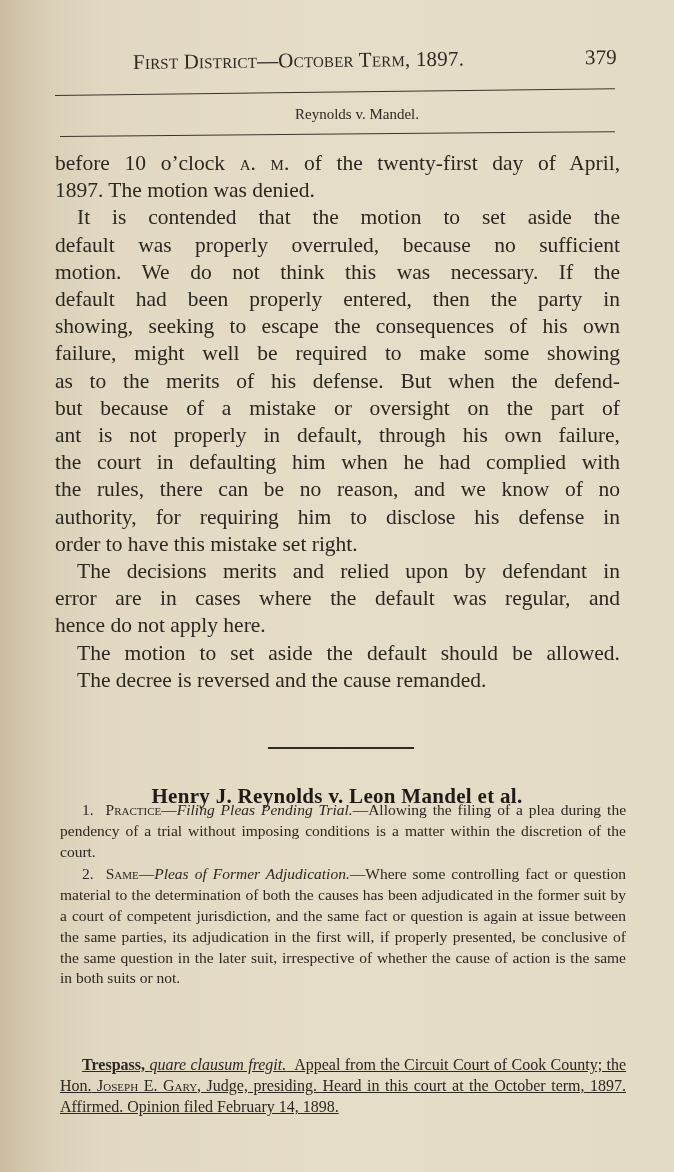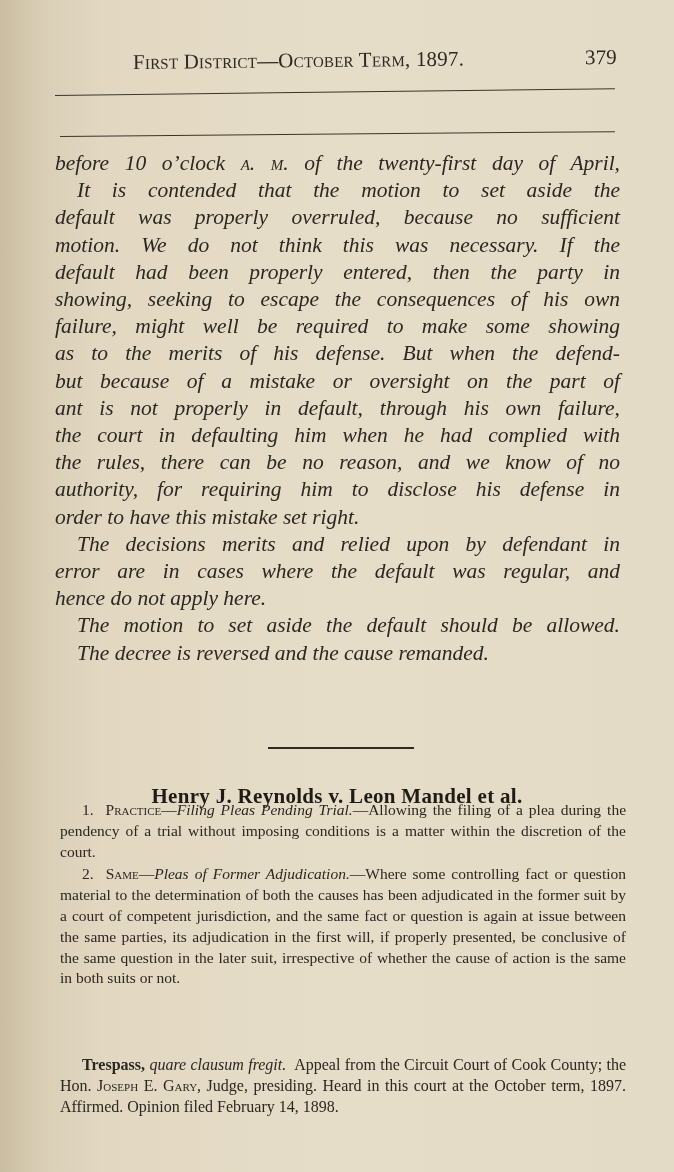--- a/index.html
+++ b/index.html
@@ -15,21 +15,21 @@
       position: absolute; left: 133px; top: 50px; width: 484px;
       font-size: 21px; letter-spacing: 0.2px; color: #2d2923;
       transform: rotate(-0.6deg); transform-origin: left center;
     }
     .running-head .sc { font-variant: small-caps; }
     .running-head .pg { position: absolute; right: 0; top: 0; }
     .rule1 { position: absolute; left: 55px; top: 95px; width: 560px; height: 1px; background: #3a352c; transform: rotate(-0.7deg); transform-origin: left; }
     .case-running { position: absolute; left: 0; width: 674px; top: 106px; text-align: center; font-size: 15px; color: #2d2923; padding-left: 40px; box-sizing: border-box; }
     .rule2 { position: absolute; left: 60px; top: 136px; width: 555px; height: 1px; background: #3a352c; transform: rotate(-0.5deg); transform-origin: left; }
     .body-text { position: absolute; left: 55px; top: 150px; width: 565px; font-size: 21.5px; line-height: 27.2px; color: #2b2721; }
-    .line { white-space: nowrap; text-align: justify; text-align-last: justify; display: block; font-style: italic; }
+    .line { white-space: nowrap; text-align: justify; text-align-last: justify; display: block; }
     .line.last { text-align-last: left; }
     .indent { padding-left: 22px; }
     .sc { font-variant: small-caps; }
     .sep { position: absolute; left: 268px; top: 747px; width: 146px; height: 2px; background: #2f2b24; }
     .case-title { position: absolute; left: 0; width: 674px; top: 784px; text-align: center; font-family: "Liberation Serif", serif; font-weight: bold; font-size: 21px; color: #1f1b16; letter-spacing: 0.3px; }
     .headnotes { position: absolute; left: 60px; top: 800px; width: 566px; font-size: 15.5px; line-height: 20.8px; color: #2b2721; }
     .headnote { margin-bottom: 2px; }
     .statement { position: absolute; left: 60px; top: 1054px; width: 566px; font-size: 16px; line-height: 21.2px; color: #2b2721; }
     .bold { font-weight: bold; }
     .it { font-style: italic; }
@@ -37,24 +37,26 @@
 </head>
 <body>
 
 <div class="page">
 
   <div class="running-head">
     <span class="sc">First District—October Term, 1897.</span>
     <span class="pg">379</span>
   </div>
   <div class="rule1"></div>
+  <div class="case-running">Reynolds v. Mandel.</div>
   <div class="rule2"></div>
 
   <div class="body-text" id="opinion">
       <span class="line">before 10 o’clock <span class="sc">a. m.</span> of the twenty-first day of April,</span>
+      <span class="line last">1897.  The motion was denied.</span>
       <span class="line indent">It is contended that the motion to set aside the</span>
       <span class="line">default was properly overruled, because no sufficient</span>
       <span class="line">motion.  We do not think this was necessary.  If the</span>
       <span class="line">default had been properly entered, then the party in</span>
       <span class="line">showing, seeking to escape the consequences of his own</span>
       <span class="line">failure, might well be required to make some showing</span>
       <span class="line">as to the merits of his defense.  But when the defend-</span>
       <span class="line">but because of a mistake or oversight on the part of</span>
       <span class="line">ant is not properly in default, through his own failure,</span>
       <span class="line">the court in defaulting him when he had complied with</span>
@@ -74,20 +76,20 @@
 
   <div class="headnotes">
     <div class="headnote" style="text-indent:22px; text-align:justify;">
       <span>1.</span>&nbsp;&nbsp;<span class="sc">Practice</span>—<span class="it">Filing Pleas Pending Trial.</span><span>—Allowing the filing of a plea during the pendency of a trial without imposing conditions is a matter within the discretion of the court.</span>
     </div>
     <div class="headnote" style="text-indent:22px; text-align:justify;">
       <span>2.</span>&nbsp;&nbsp;<span class="sc">Same</span>—<span class="it">Pleas of Former Adjudication.</span><span>—Where some controlling fact or question material to the determination of both the causes has been adjudicated in the former suit by a court of competent jurisdiction, and the same fact or question is again at issue between the same parties, its adjudication in the first will, if properly presented, be conclusive of the same question in the later suit, irrespective of whether the cause of action is the same in both suits or not.</span>
     </div>
   </div>
 
-  <div class="statement" style="text-indent:22px; text-align:justify;">
+  <div class="statement" style="text-indent:22px; text-align:justify;text-decoration:underline;">
     <span class="bold">Trespass,</span>
     <span class="it">quare clausum fregit.</span>&nbsp;
     <span>Appeal from the Circuit Court of Cook County; the Hon.</span>
     <span class="sc">Joseph E. Gary</span><span>, Judge, presiding.  Heard in this court at the October term, 1897.  Affirmed.  Opinion filed February 14, 1898.</span>
   </div>
 
 </div>
 
 </body></html>

